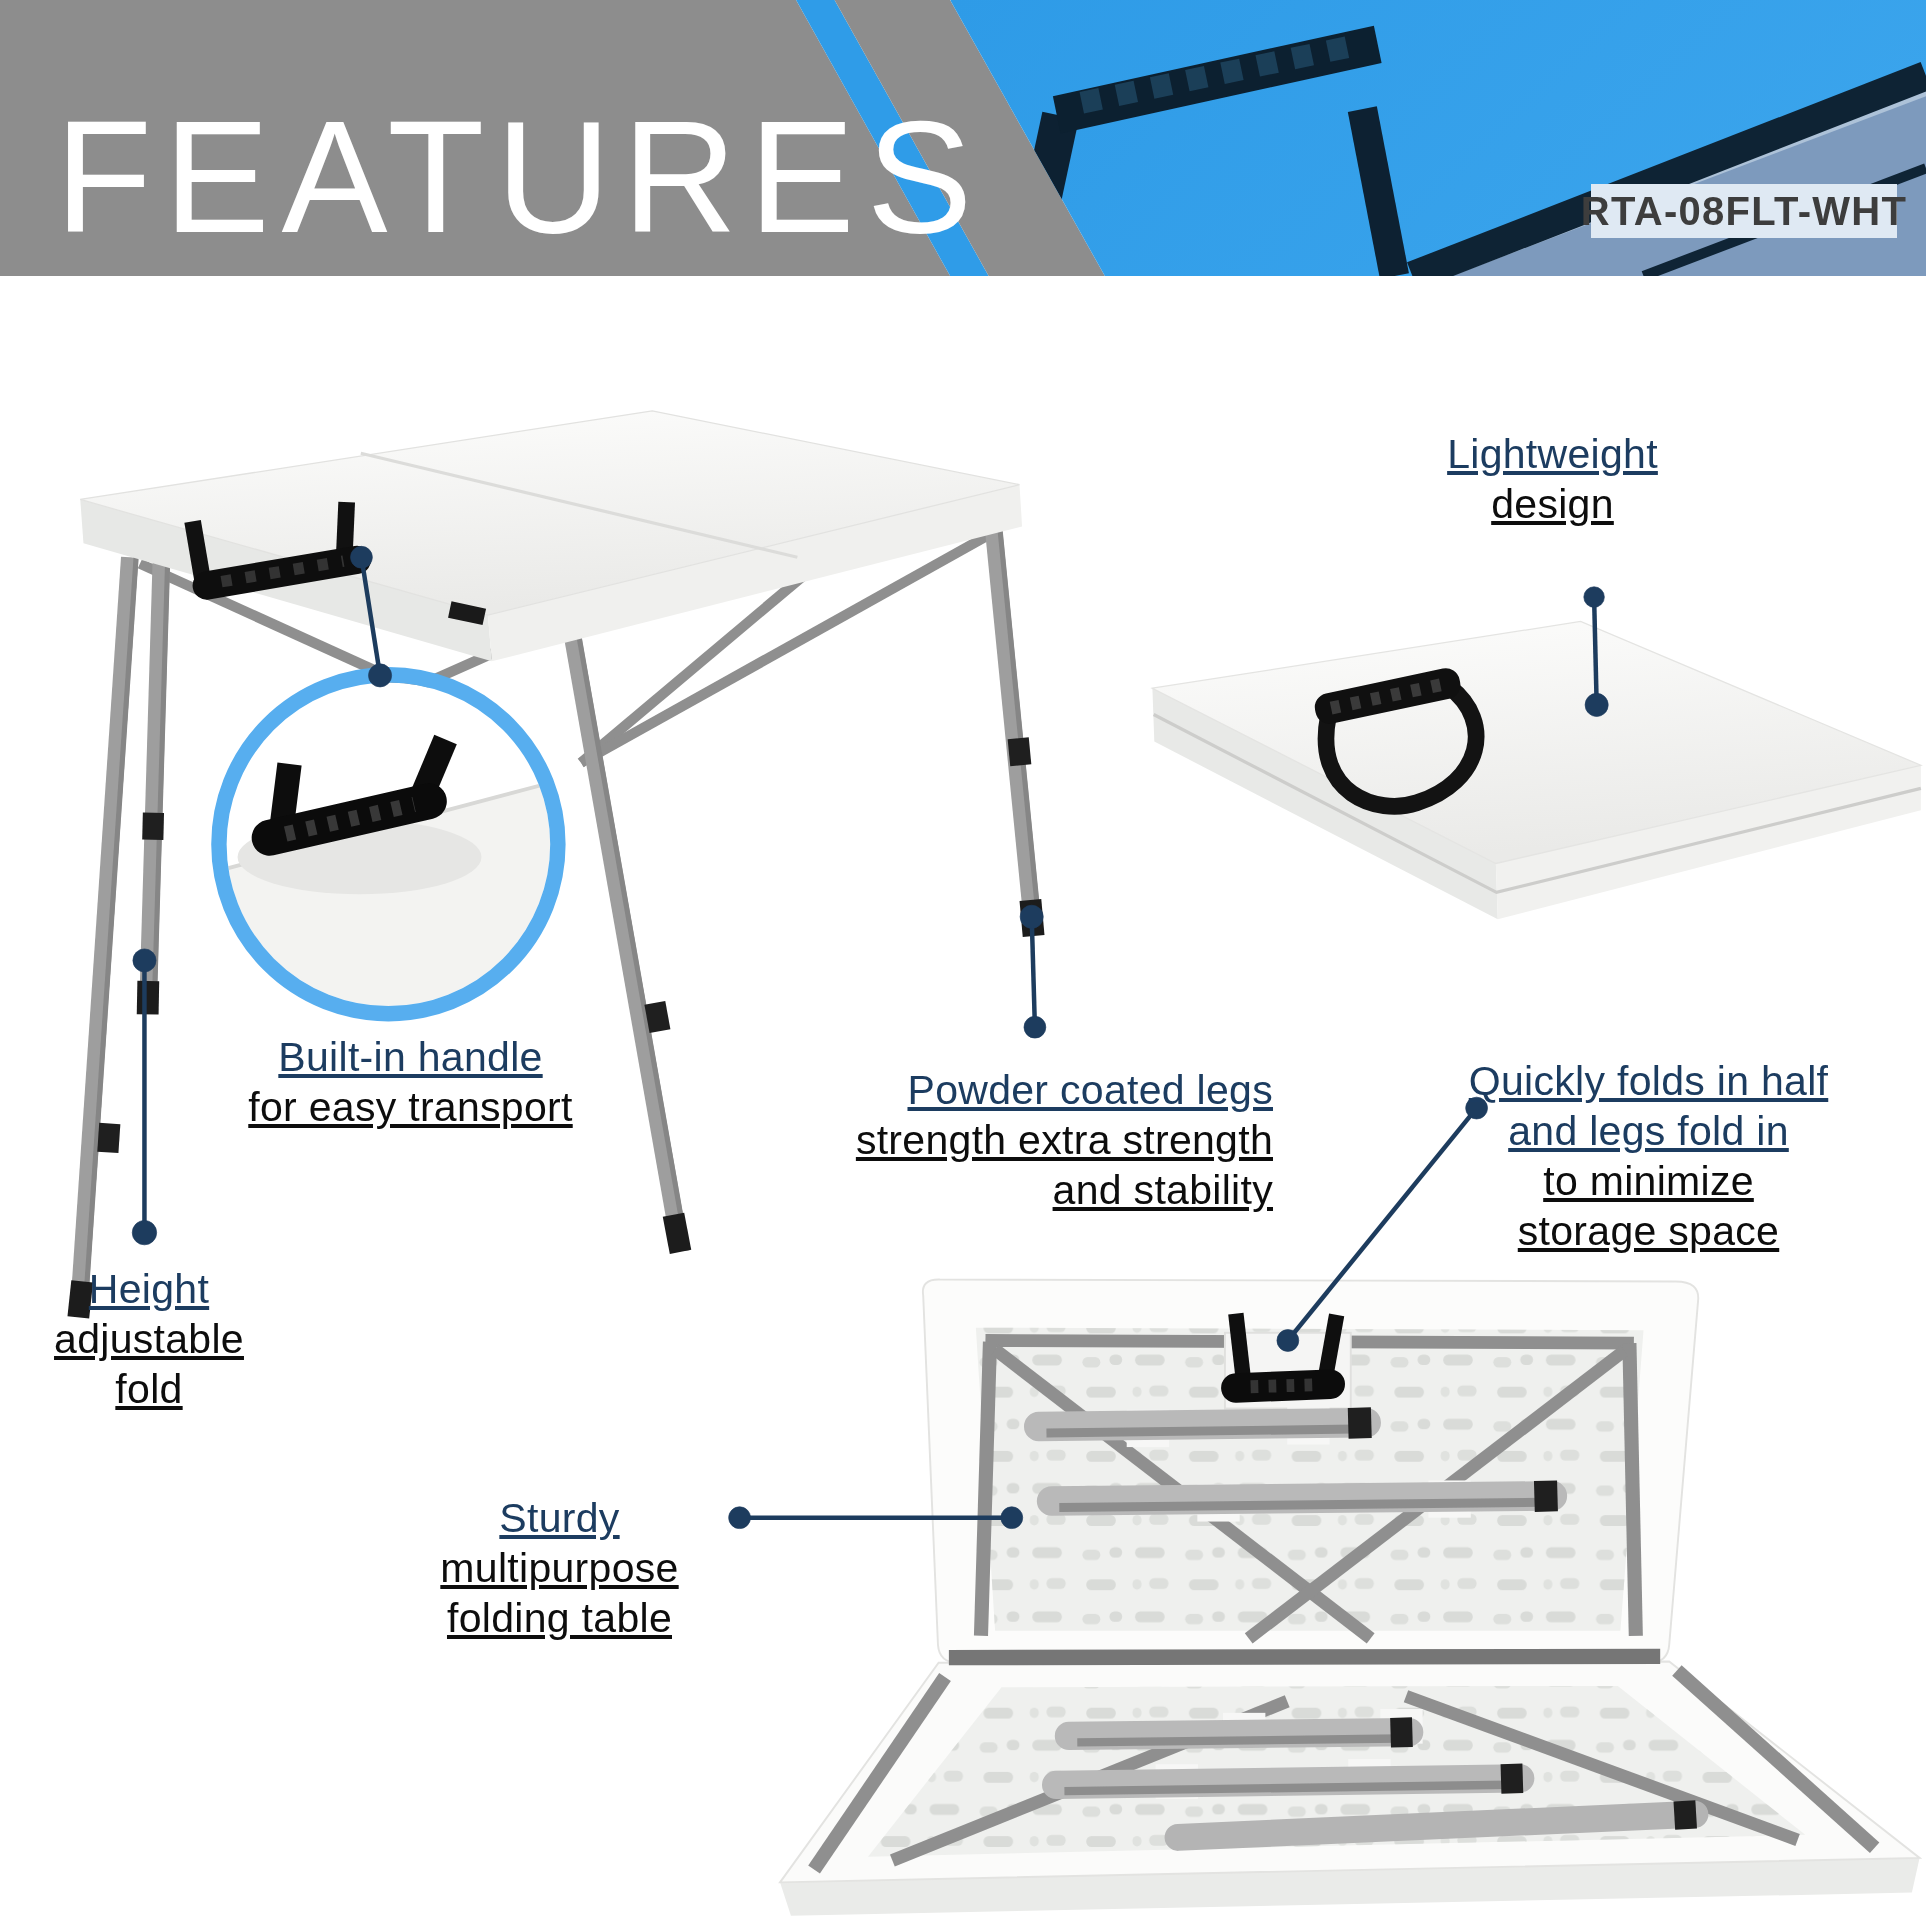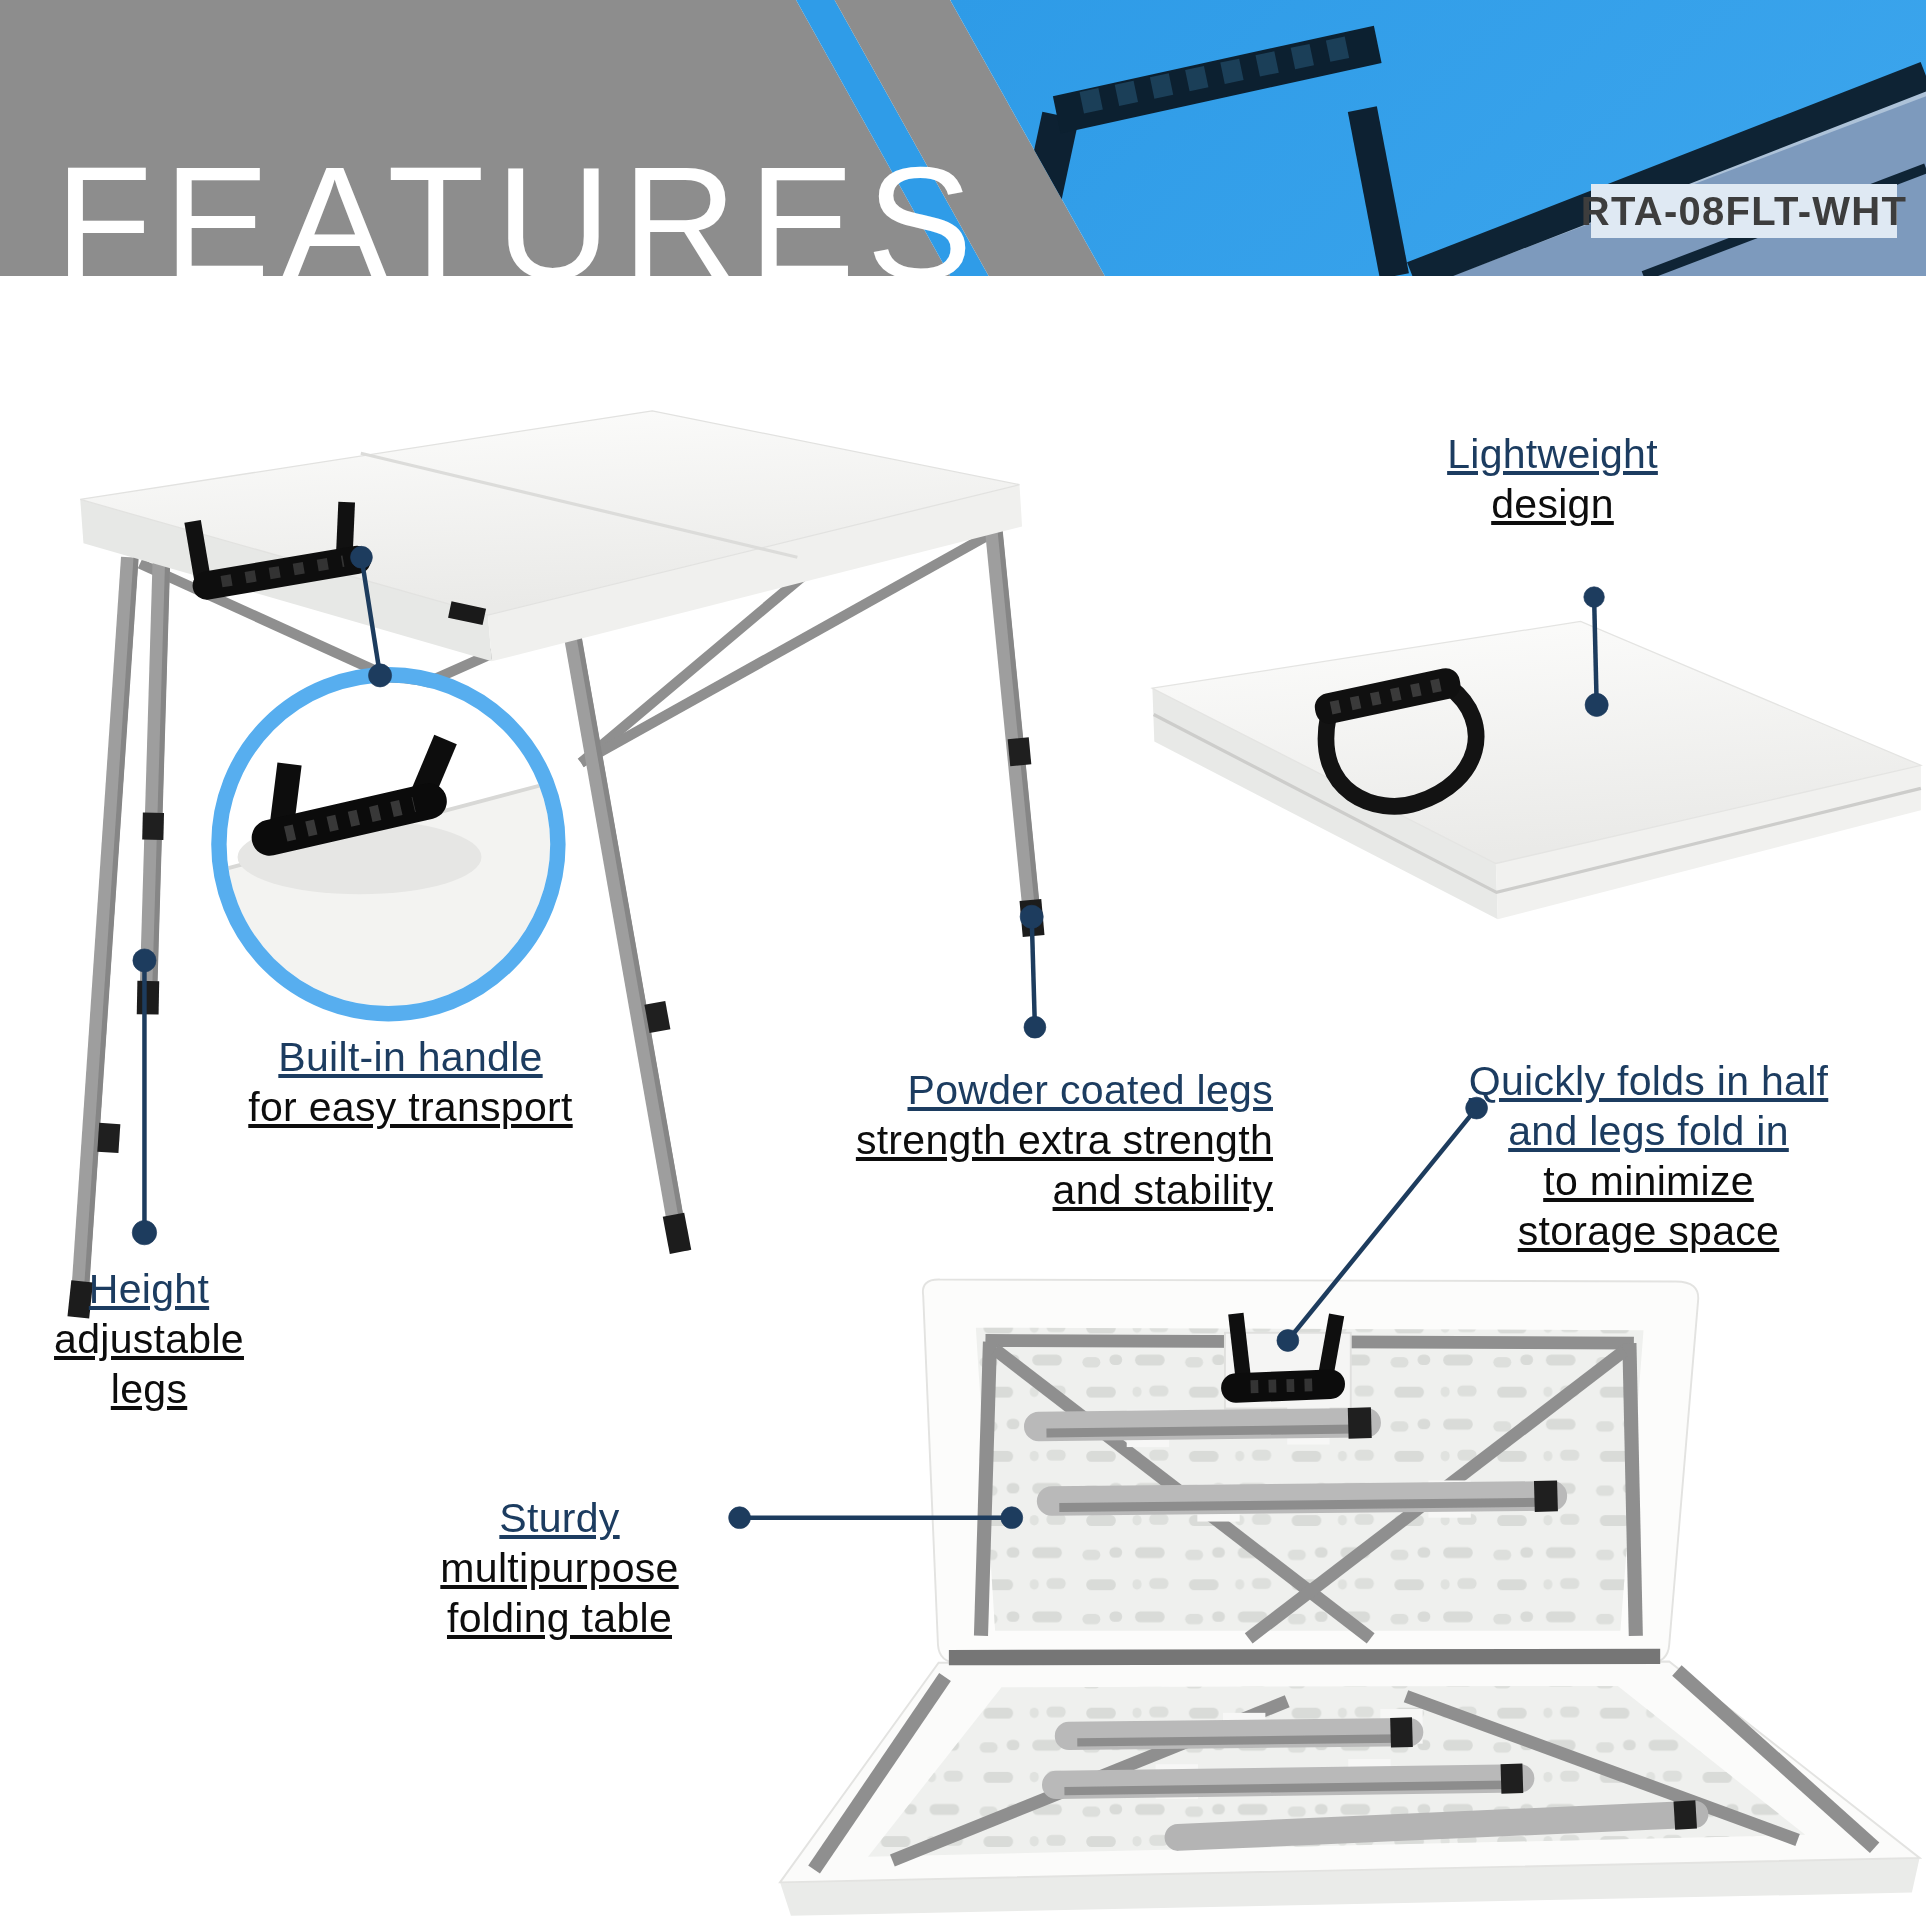--- a/index.html
+++ b/index.html
@@ -4,21 +4,21 @@
 <style>
   html,body{margin:0;padding:0;}
   body{
     position:relative;width:1926px;height:1926px;background:#ffffff;
     font-family:"Liberation Sans",sans-serif;overflow:hidden;
   }
   .art{position:absolute;left:0;top:0;width:1926px;height:1926px;}
   .header-title{
     position:absolute;left:55px;top:82px;
     font-size:159px;font-weight:100;letter-spacing:11.6px;line-height:1.2;
-    color:#ffffff;white-space:nowrap;margin-top:46px;
+    color:#ffffff;white-space:nowrap;
   }
   .badge{
     position:absolute;left:1591px;top:184px;width:306px;height:54px;
     background:#dfe9f3;color:#3d3d3d;
     display:flex;align-items:center;justify-content:center;
     font-size:40px;font-weight:bold;letter-spacing:1.3px;white-space:nowrap;
   }
   .callout{
     position:absolute;text-align:center;color:#0d0d0d;
     font-size:41px;line-height:50px;letter-spacing:0.3px;
@@ -282,21 +282,21 @@
 <div class="callout co-folds">
   <span class="line hl">Quickly folds in half</span>
   <span class="line hl">and legs fold in</span>
   <span class="line">to minimize</span>
   <span class="line">storage space</span>
 </div>
 
 <div class="callout co-height">
   <span class="line hl">Height</span>
   <span class="line">adjustable</span>
-  <span class="line">legs</span>
+  <span class="line">fold</span>
 </div>
 
 <div class="callout co-sturdy">
   <span class="line hl">Sturdy</span>
   <span class="line">multipurpose</span>
   <span class="line">folding table</span>
 </div>
 
 
 </body></html>

